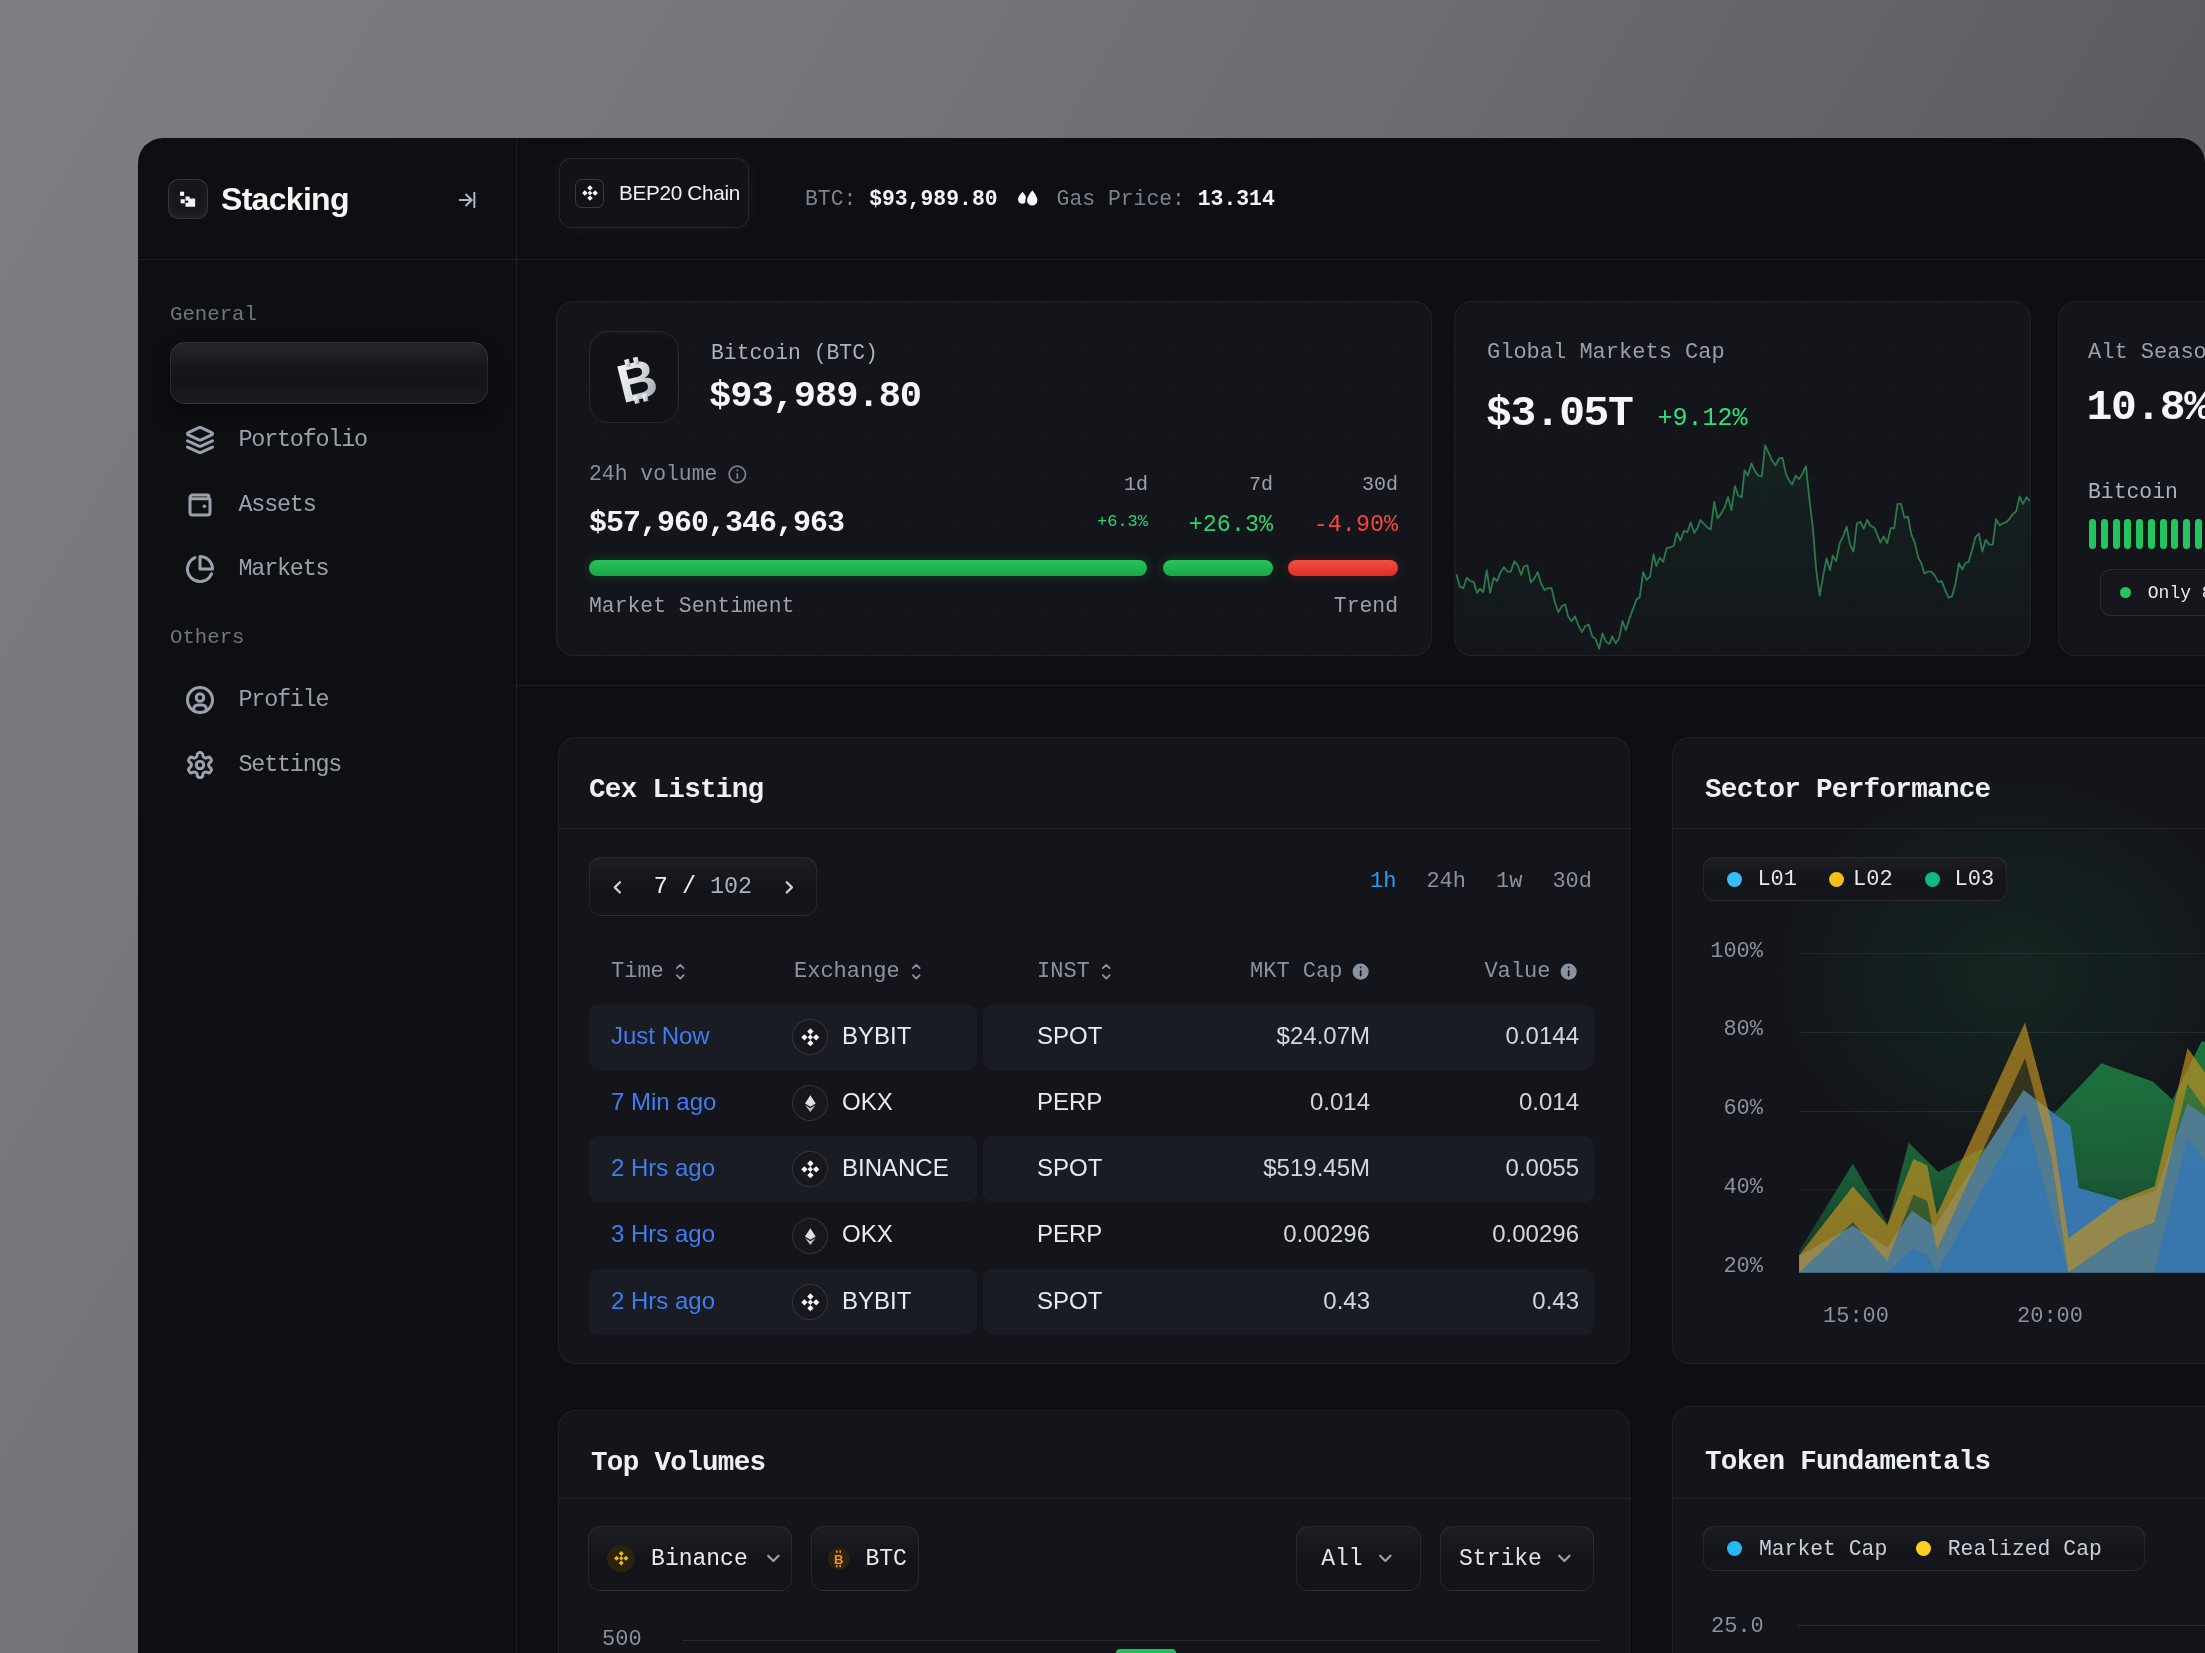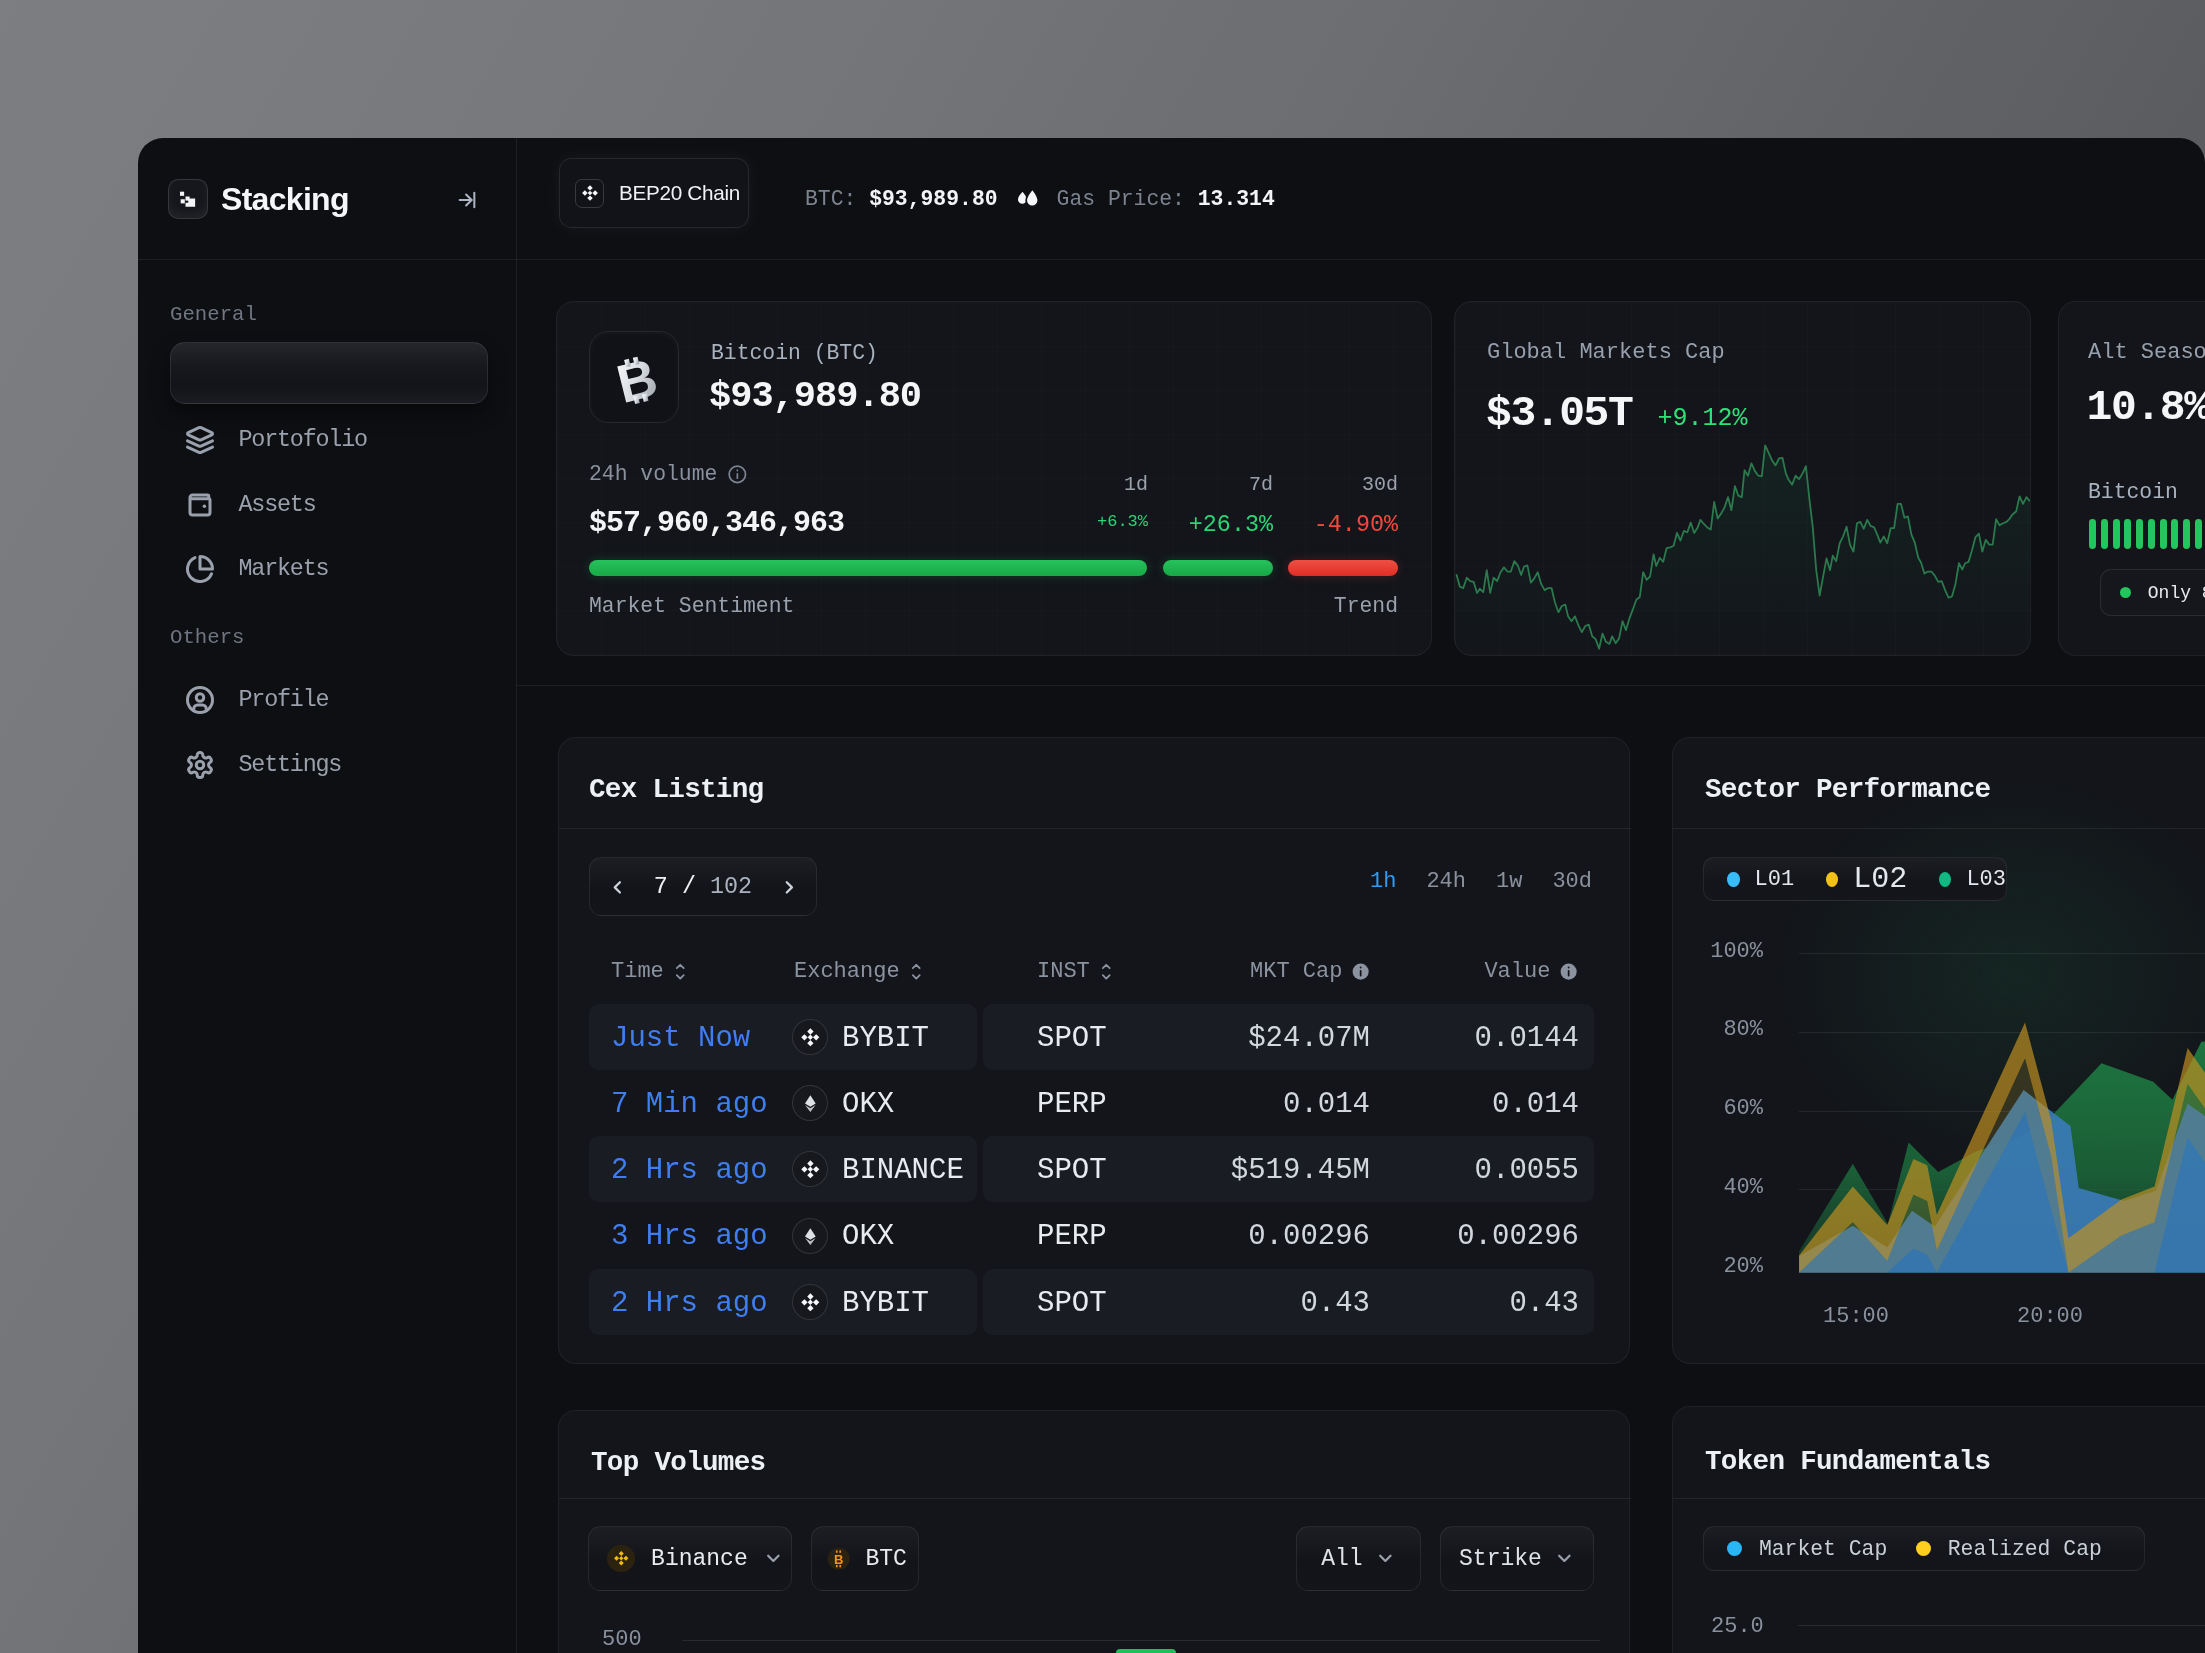--- a/index.html
+++ b/index.html
@@ -17,21 +17,21 @@
 .sitem svg{margin-left:14.5px}
 .homepill{position:absolute;left:32px;top:204px;width:318px;height:62px;border-radius:15px;
  background:linear-gradient(180deg,#24262c 0%,#17181d 40%,#131419 70%,#1b1c22 100%);
  border:0.7px solid rgba(255,255,255,0.09);box-shadow:0 9.6px 19.3px rgba(0,0,0,0.45)}
 .chainbtn{position:absolute;left:421px;top:20px;width:190px;height:70px;border-radius:12.4px;
  background:#121318;border:0.7px solid rgba(255,255,255,0.09);
  box-shadow:0 0 16.5px rgba(255,255,255,0.05);display:flex;align-items:center}
 .pillbtn{position:absolute;border-radius:12.4px;background:linear-gradient(180deg,#1c1e24 0%,#131419 55%,#14151a 100%);
  border:0.7px solid rgba(255,255,255,0.08);display:flex;align-items:center;justify-content:center}
 .rowstripe{position:absolute;background:#191c23;border-radius:9.6px}
-.cell{position:absolute;font-family:Liberation Mono, monospace;font-size:29px}
+.cell{position:absolute;font-family:Liberation Sans, sans-serif;font-size:24px}
 .hcell{position:absolute;font-family:"Liberation Mono",monospace;font-size:22px;color:#8b93a0;display:flex;align-items:center;gap:8.3px}
 .rnum{color:#d2d7de}.rwhite{color:#e8ebef}
 .time{color:#3f7df0}
 .excirc{position:absolute;width:36px;height:36px;border-radius:50%;background:#16181d;border:0.7px solid rgba(255,255,255,0.12);display:flex;align-items:center;justify-content:center}
 .dot{display:inline-block;border-radius:50%}
 .legpill{position:absolute;border-radius:11px;background:linear-gradient(180deg,#1b1d23 0%,#13151a 60%,#15161c 100%);border:0.7px solid rgba(255,255,255,0.07);display:flex;align-items:center}
 </style></head><body>
 <div class="panel">
 
 <div class="abs" style="left:30px;top:41px;width:40px;height:40px;border-radius:10.3px;background:#16171c;border:0.7px solid rgba(255,255,255,0.14);box-shadow:inset 0 -5.5px 9.6px rgba(255,255,255,0.05);display:flex;align-items:center;justify-content:center">
@@ -309,21 +309,21 @@
     <div class="cell rnum" style="left:813px;top:549px;width:207px;text-align:right">0.43</div>
 </div>
 
 <div class="card" style="left:1534px;top:599px;width:620px;height:627px;background:radial-gradient(55% 45% at 55% 38%,rgba(25,80,55,0.28),rgba(19,21,26,0) 70%),#13151a;overflow:hidden">
   <div class="ctitle abs" style="left:32px;top:36px">Sector Performance</div>
   <div class="hline" style="left:0;top:90px;width:620px"></div>
   <div class="legpill" style="left:30px;top:119px;width:304px;height:44px">
     <span class="dot" style="width:15px;height:15px;background:#38bdf8;margin-left:23.4px"></span>
     <span class="mono" style="font-size:22px;color:#e4e7ec;margin-left:15px">L01</span>
     <span class="dot" style="width:15px;height:15px;background:#f2c017;margin-left:32px"></span>
-    <span class="mono" style="font-size:30px;color:#e4e7ec;margin-left:15px">L02</span>
+    <span class="mono" style="font-size:22px;color:#e4e7ec;margin-left:9px">L02</span>
     <span class="dot" style="width:15px;height:15px;background:#10b981;margin-left:32px"></span>
     <span class="mono" style="font-size:22px;color:#e4e7ec;margin-left:15px">L03</span>
   </div>
   <div class="hline" style="left:126px;top:215px;width:494px;background:rgba(255,255,255,0.075)"></div>
       <div class="hline" style="left:126px;top:294px;width:494px;background:rgba(255,255,255,0.075)"></div>
       <div class="hline" style="left:126px;top:373px;width:494px;background:rgba(255,255,255,0.075)"></div>
       <div class="hline" style="left:126px;top:451px;width:494px;background:rgba(255,255,255,0.075)"></div>
       <div class="hline" style="left:126px;top:531px;width:494px;background:rgba(255,255,255,0.075)"></div>
       <div class="abs mono" style="left:0px;top:201px;width:90px;text-align:right;font-size:22px;color:#8a919e">100%</div>
       <div class="abs mono" style="left:0px;top:279px;width:90px;text-align:right;font-size:22px;color:#8a919e">80%</div>

